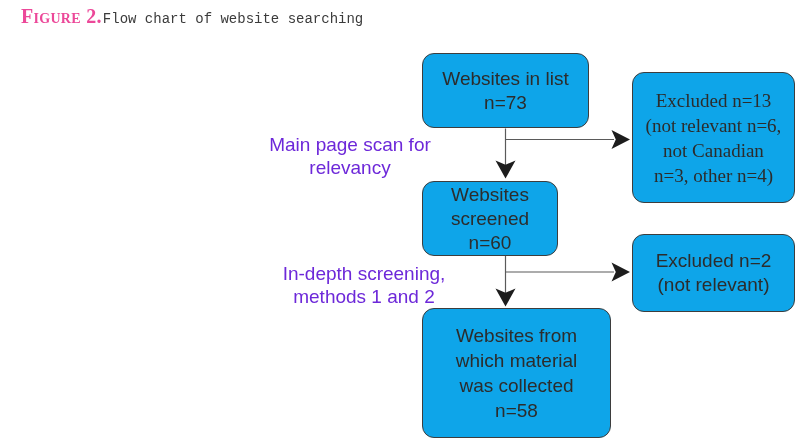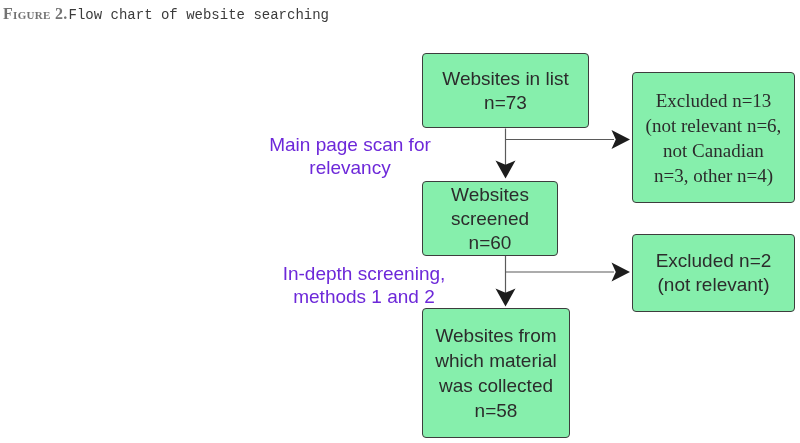--- a/index.html
+++ b/index.html
@@ -15,23 +15,24 @@
     background:#ffffff;
   }
   .figure-title {
     position:absolute; left:3px; top:5px;
     white-space:nowrap;
   }
   .fig-label {
     font-family:"Liberation Serif", serif;
     font-variant:small-caps;
     font-weight:700;
-    font-size:16px;
-    color:#737373;
+    font-size:20px;
+    color:#ec4899;
     letter-spacing:0.3px;
+    margin-left:18px;
   }
   .fig-caption {
     font-family:Liberation Mono, monospace;
     font-size:14px;
     font-weight:400;
     color:#3b3b3b;
     margin-left:1px;
   }
   .canvas {
     position:absolute; left:0; top:0;
@@ -39,34 +40,34 @@
   }
   .connectors {
     position:absolute; left:0; top:0;
     width:800px; height:443px;
     pointer-events:none;
   }
   .node {
     position:absolute;
     box-sizing:border-box;
     border:1.4px solid #3d3d3d;
-    border-radius:4px;
-    background:#86efac;
+    border-radius:12px;
+    background:#0ea5e9;
     display:flex;
     align-items:center;
     justify-content:center;
     text-align:center;
     white-space:pre-line;
     font-size:19px;
     line-height:24px;
     color:#2c2c2c;
   }
   .node-a { left:422px; top:53px;  width:167px; height:75px; }
   .node-b { left:422px; top:181px; width:136px; height:75px; }
-  .node-c { left:422px; top:308px; width:148px; height:130px; line-height:25px; }
+  .node-c { left:422px; top:308px; width:189px; height:130px; line-height:25px; }
   .node-d { left:632px; top:72px;  width:163px; height:131px; line-height:25px;font-family:Liberation Serif, serif; }
   .node-e { left:632px; top:234px; width:163px; height:78px; }
   .edge-label {
     position:absolute;
     text-align:center;
     white-space:pre-line;
     font-size:19px;
     line-height:23px;
     color:#6d28d9;
   }

